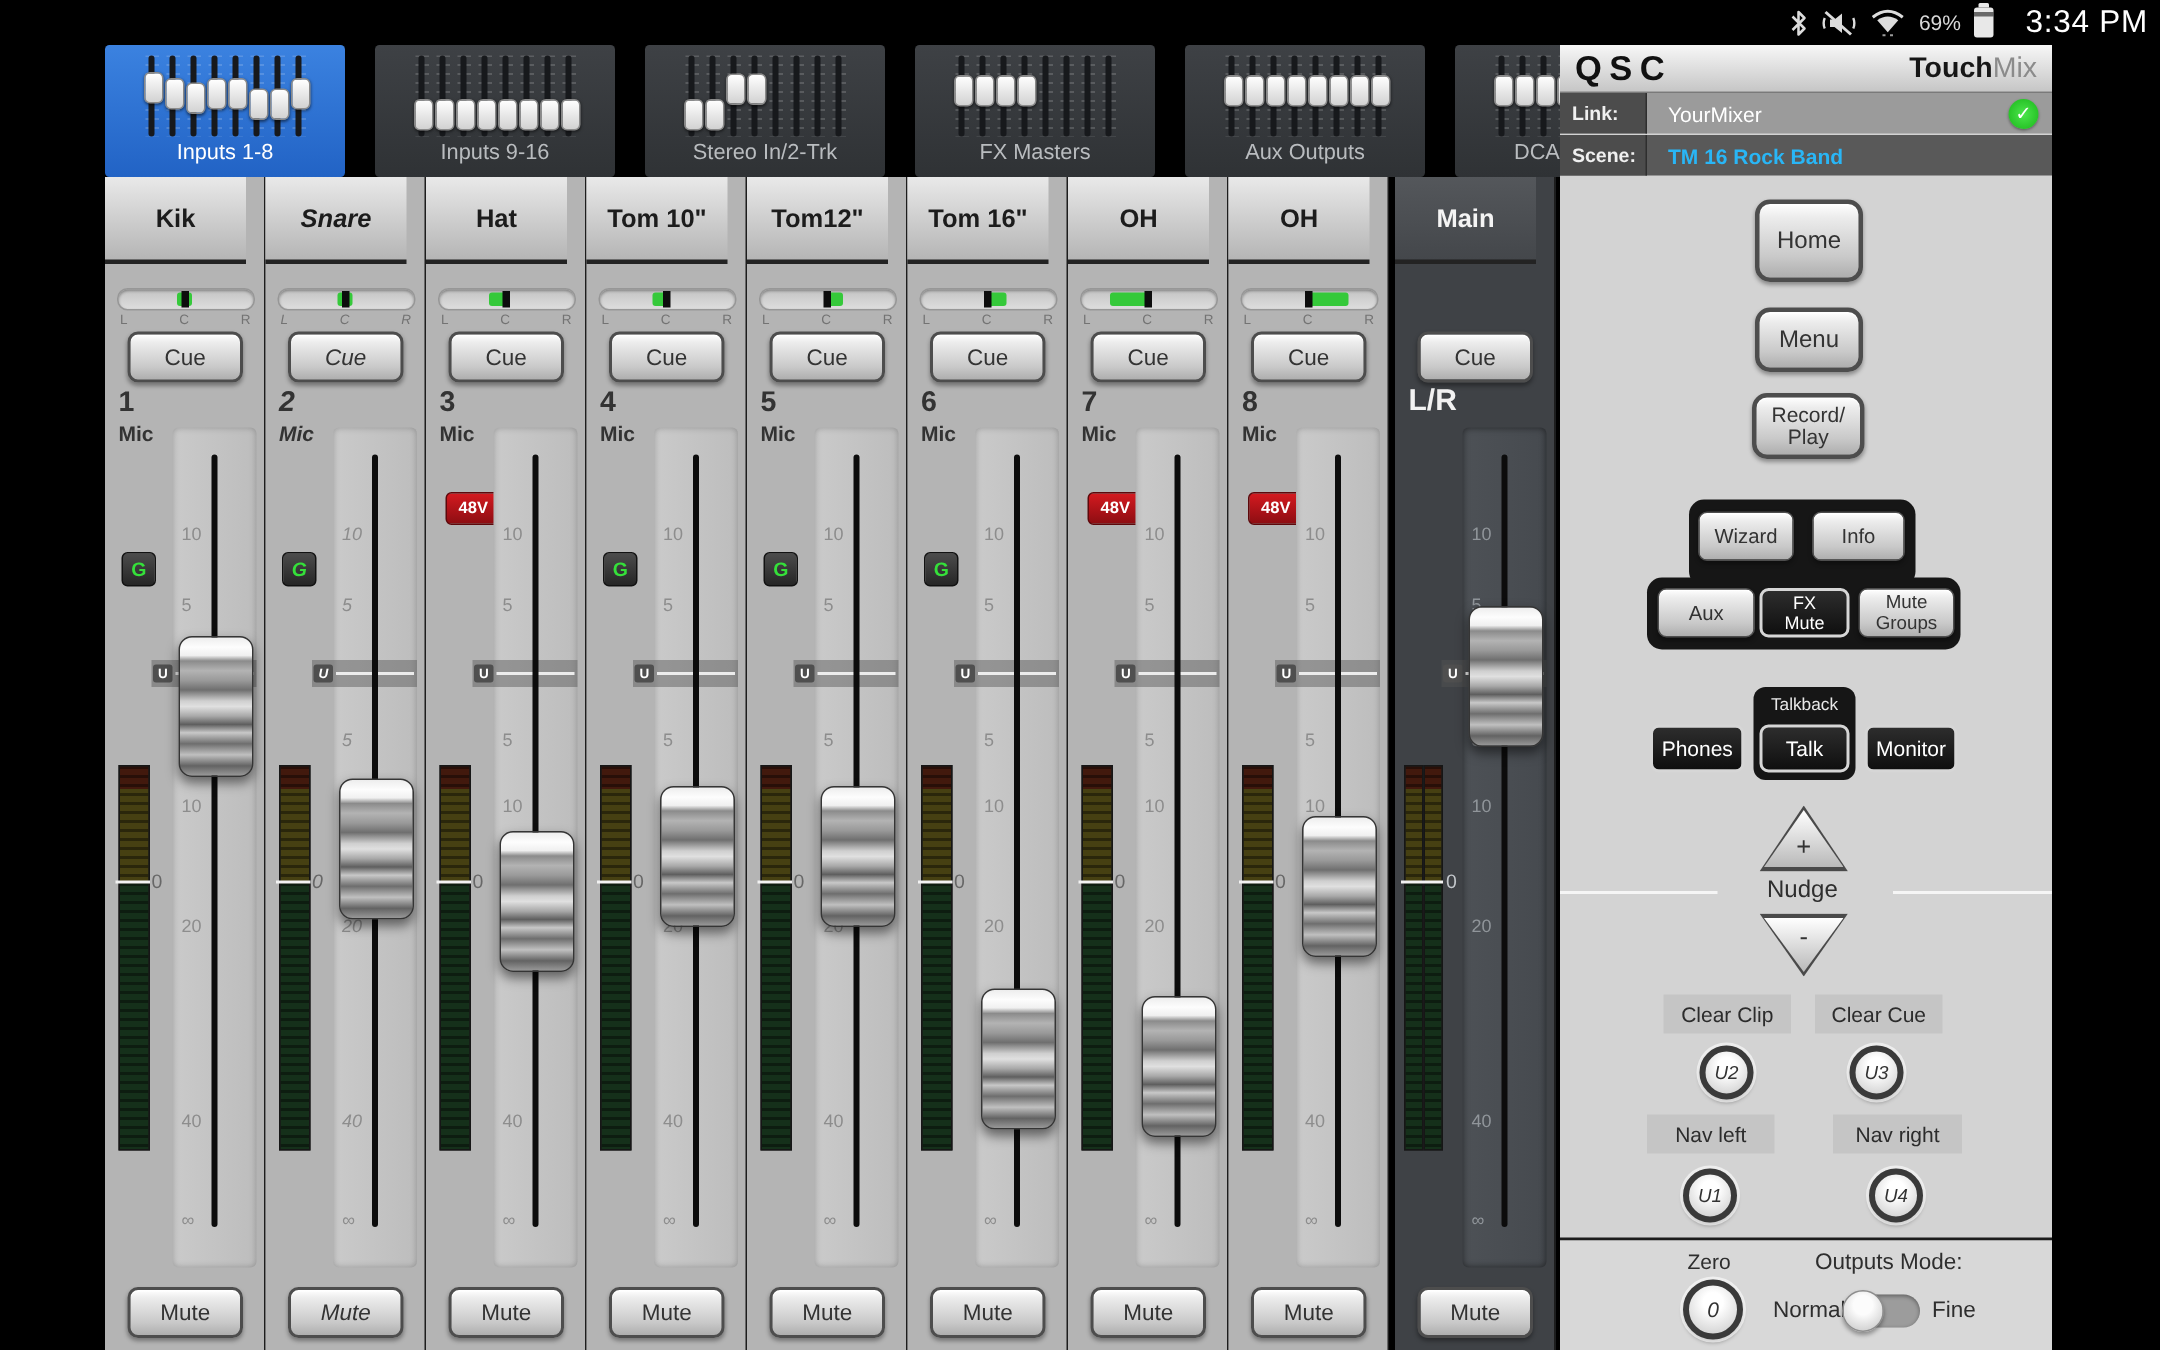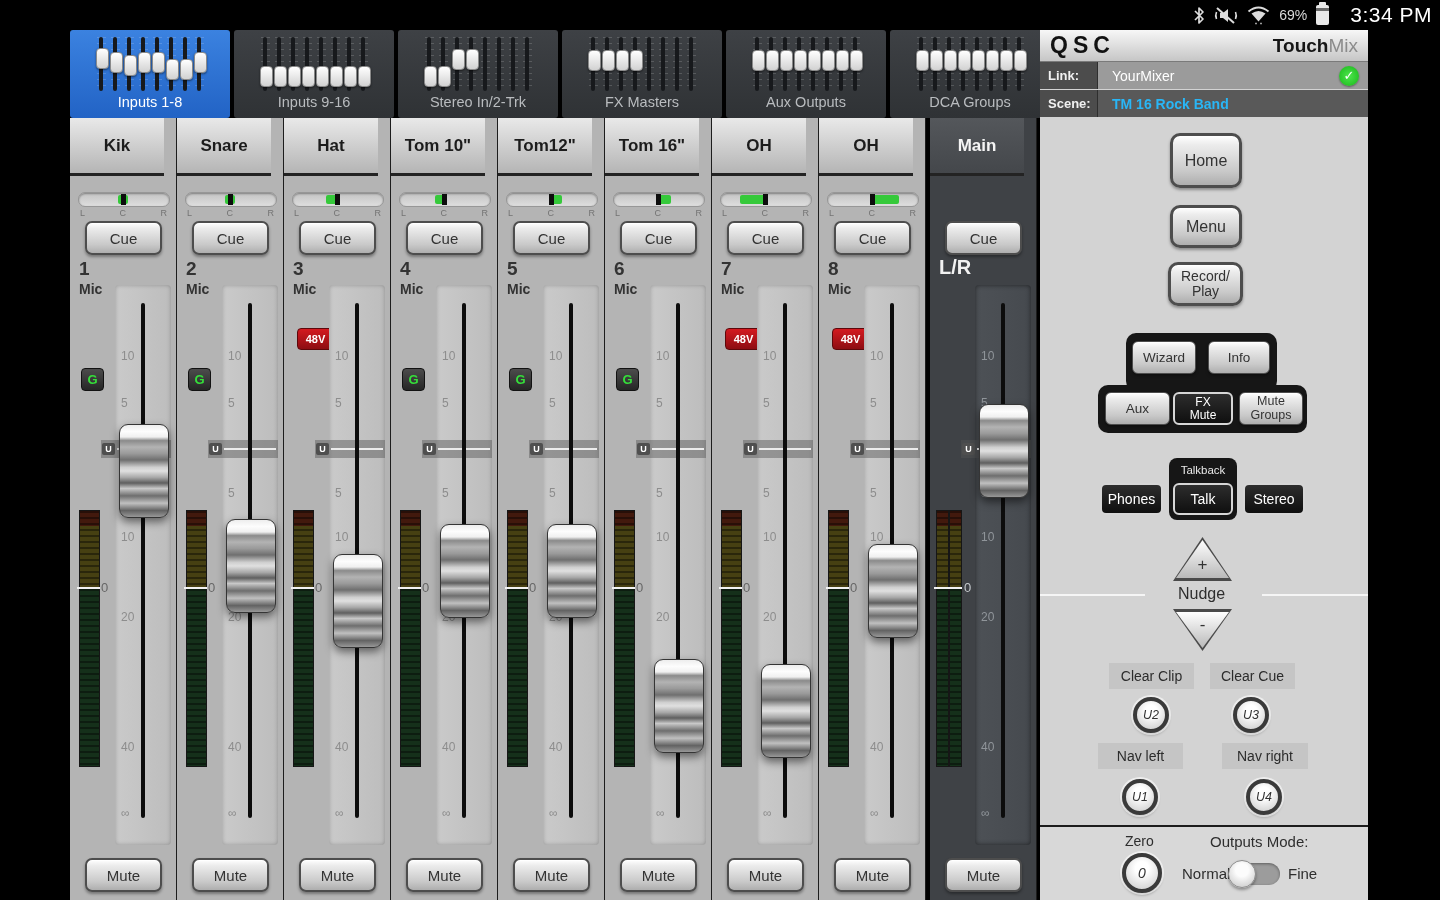--- a/index.html
+++ b/index.html
@@ -10,21 +10,21 @@
   #statusbar{position:absolute;top:0;left:0;width:1440px;height:30px;background:#000;
              display:flex;align-items:center;justify-content:flex-end;gap:9px;padding-right:8px;box-sizing:border-box;}
   #statusbar svg{display:block;}
   .sb-pct{color:#d9d9d9;font-size:14px;}
   .sb-batt{width:13px;height:20px;background:#e8e8e8;border-radius:2px;position:relative;}
   .sb-batt::before{content:'';position:absolute;top:-3px;left:3px;width:7px;height:3px;background:#e8e8e8;border-radius:1px 1px 0 0;}
   .sb-batt::after{content:'';position:absolute;top:3px;left:0;right:0;height:3px;background:#000;opacity:.55;}
   .sb-time{color:#fff;font-size:21px;letter-spacing:.5px;margin-left:12px;}
 
   
-  #tab-bar{position:absolute;top:30px;left:70px;width:970px;height:88px;display:flex;gap:4px;}
+  #tab-bar{position:absolute;top:30px;left:70px;width:970px;height:88px;display:flex;gap:20px;}
   .tab{position:relative;width:160px;height:88px;background:linear-gradient(#3e4145,#2f3235);
        border-radius:3px;cursor:pointer;flex:0 0 auto;}
   .tab.active{background:linear-gradient(#3b82e0,#2263c5);}
   .tab-faders{position:absolute;top:7px;left:0;right:0;height:56px;display:flex;justify-content:center;}
   .mini-track{position:relative;width:9px;height:54px;margin:0 2.5px;
       background:repeating-linear-gradient(180deg,rgba(255,255,255,.16) 0 1px,transparent 1px 6px);}
   .mini-track::before{content:'';position:absolute;left:50%;margin-left:-2px;width:4px;top:0;bottom:0;
       background:#17191c;border-radius:2px;}
   .mini-cap{position:absolute;left:50%;margin-left:-5.5px;width:11px;height:19px;
       background:linear-gradient(#ffffff,#d2d2d2);border:1px solid #8a8a8a;border-radius:4px;
@@ -359,21 +359,21 @@
           <div class="scale-label" style="top: 332.08px;">20</div>
           <div class="scale-label" style="top: 462px;">40</div>
           <div class="scale-label" style="top: 528.08px;">∞</div>
           <div class="u-band" style="top: 155.08px;">
             <div class="u-chip">U</div>
           </div>
           <div class="fader-line"></div>
           <div class="fader-cap" style="top: 138.86px;"></div>
         </div>
       </div>
-      <div class="strip" style="left: 177px;">
+      <div class="strip" style="left: 177px; font-style: italic;">
         <div class="strip-header">Snare</div>
         <div class="pan">
           <div class="pan-green" style="background: rgb(53, 201, 58); left: 39px; width: 10px;"></div>
           <div class="pan-marker" style="left: 42px;"></div>
         </div>
         <div class="pan-labels">
           <span>L</span>
           <span>C</span>
           <span>R</span>
         </div>
@@ -700,21 +700,21 @@
     <div class="pb btn3d two-line" style="left:199px;top:362px;width:64px;height:33px;font-size:12.5px;border-width:1px;border-radius:6px;line-height:1.05;">
       <span>Mute</span>
       <span>Groups</span>
     </div>
 
     <div class="blk" style="left:129px;top:428px;width:68px;height:62px;border-radius:8px;">
       <div style="text-align:center;color:#e8e8e8;font-size:11.5px;margin-top:6px;">Talkback</div>
     </div>
     <div class="btn-dark" style="left:60px;top:453px;width:63px;height:32px;text-align:center;">Phones</div>
     <div class="btn-dark" style="left:133px;top:453px;width:60px;height:32px;">Talk</div>
-    <div class="btn-dark" style="left:203px;top:453px;width:62px;height:32px;">Stereo</div>
+    <div class="btn-dark" style="left:203px;top:453px;width:62px;height:32px;">Monitor</div>
 
     <div class="panel-divider-w" style="left:0;width:105px;top:564px;"></div>
     <div class="panel-divider-w" style="left:222px;right:0;top:564px;"></div>
     <div class="tri tri-up" style="left:133px;top:507px;width:59px;height:44px;">
       <div class="tri-out"></div>
         <div class="tri-in"></div>
       <span style="bottom:6px;">+</span>
     </div>
     <div class="small-label" style="left:138px;top:555px;font-size:16px;">Nudge</div>
     <div class="tri tri-dn" style="left:133px;top:579px;width:59px;height:42px;">

